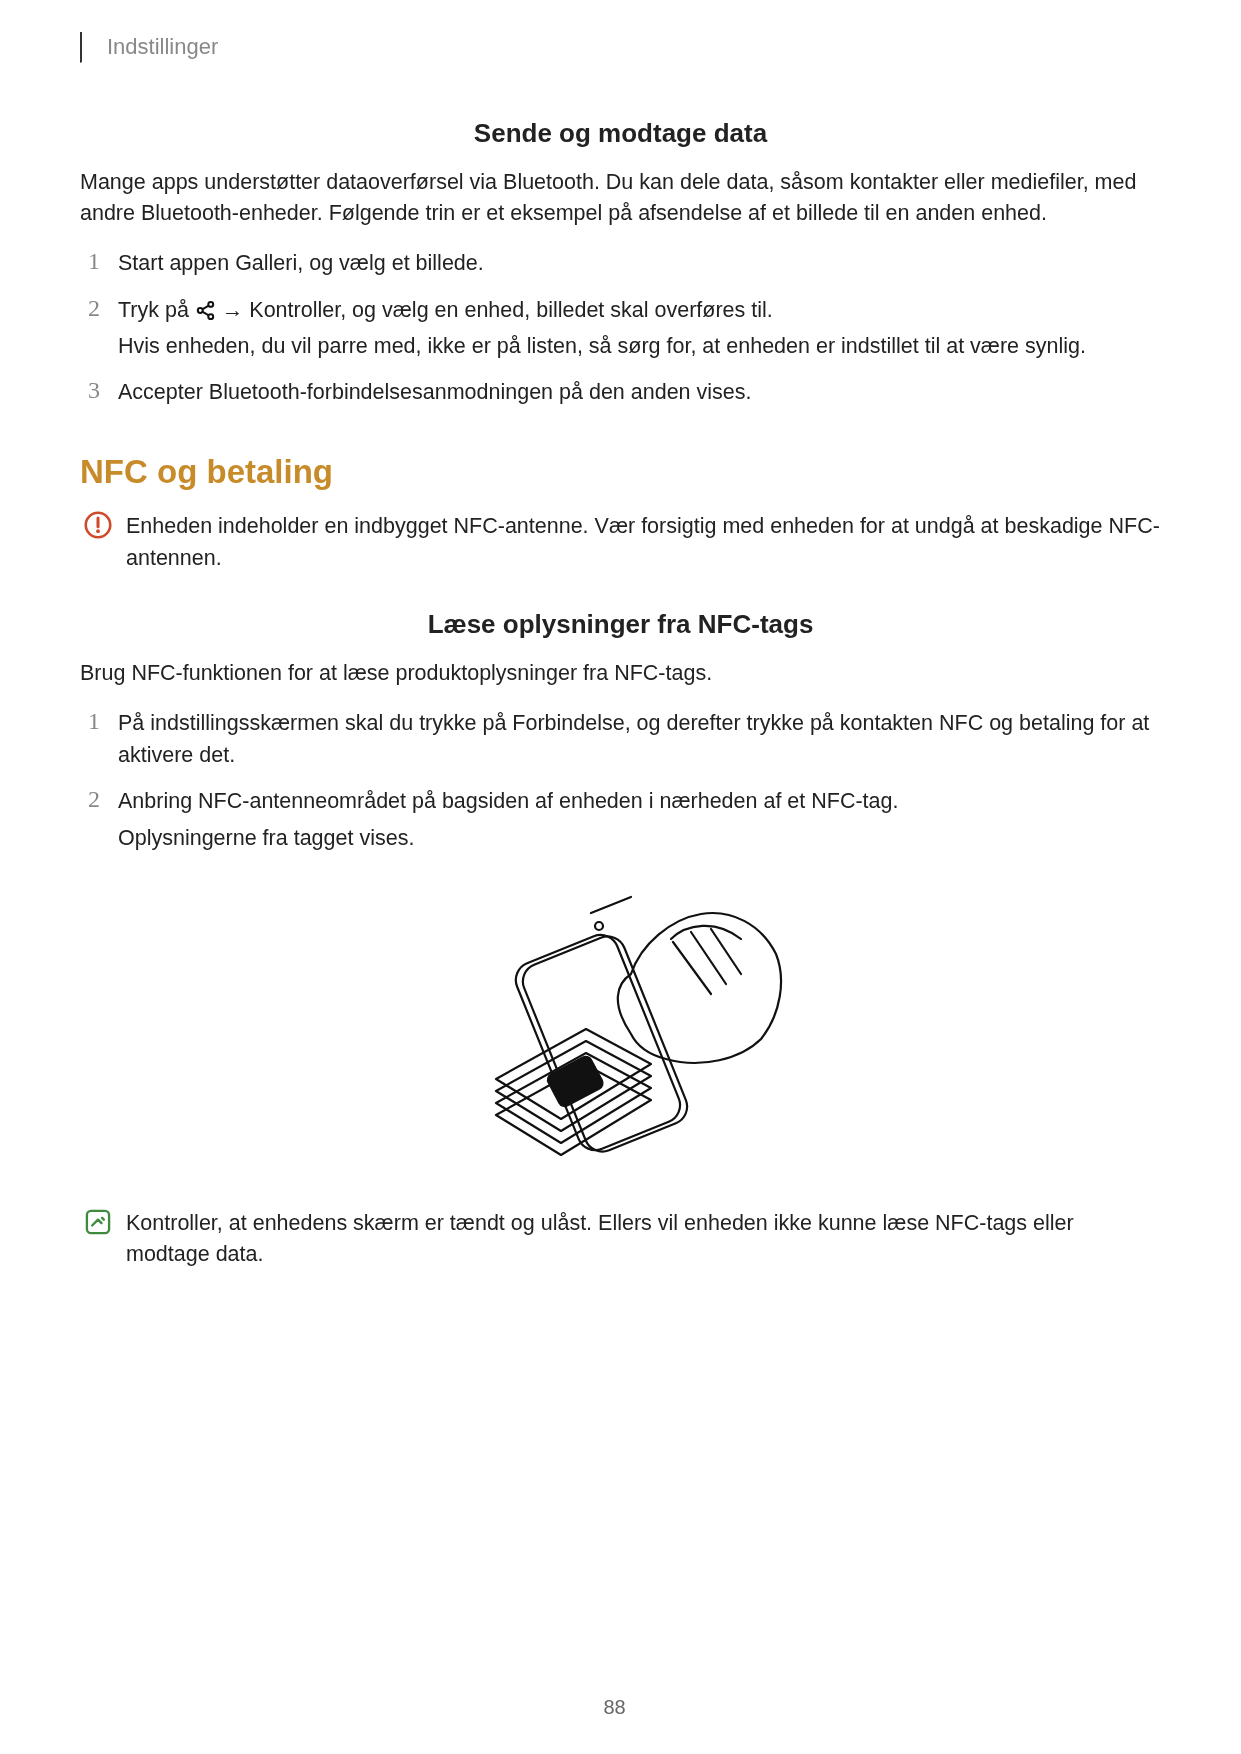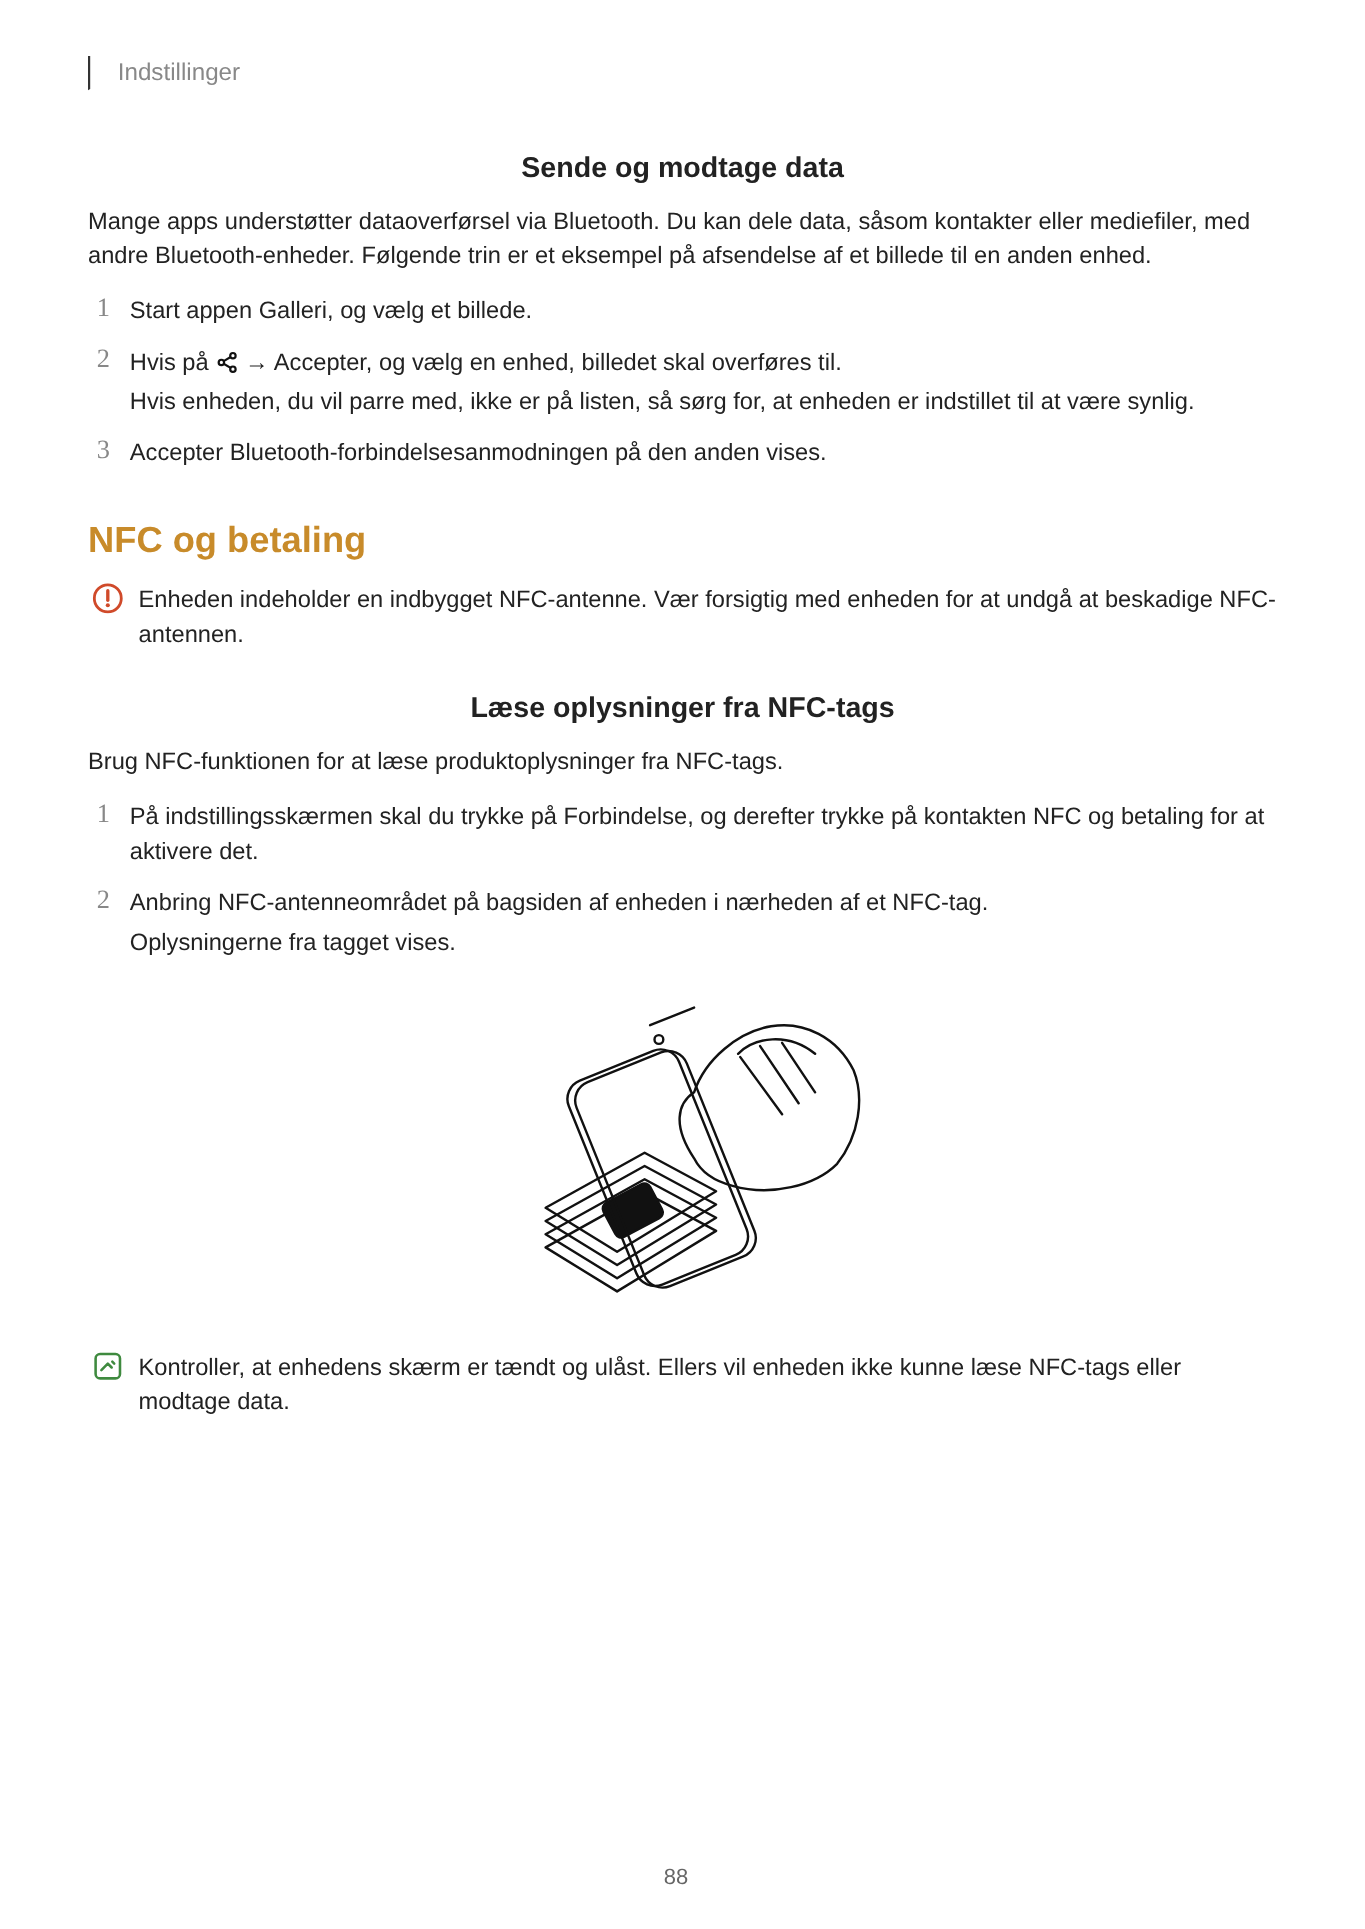--- a/index.html
+++ b/index.html
@@ -6,21 +6,21 @@
     margin: 0;
     padding: 0;
     font-family: -apple-system, BlinkMacSystemFont, "Segoe UI", Arial, sans-serif;
     background: #fff;
     color: #222;
     width: 1241px;
     height: 1754px;
     box-sizing: border-box;
   }
   .page {
-    padding: 51px 80px 20px 80px;
+    padding: 32px 80px 20px 80px;
     position: relative;
     height: 100%;
     box-sizing: border-box;
   }
   .header-bar {
     border-left: 2px solid #333;
     border-bottom: 1px solid #fff;
     padding: 2px 20px 2px 25px;
     color: #888;
     font-size: 22px;
@@ -107,27 +107,27 @@
   <div class="step">
     <div class="step-num">1</div>
     <div class="step-body">
       <span>Start appen </span><span class="bold">Galleri</span><span>, og vælg et billede.</span>
     </div>
   </div>
 
   <div class="step">
     <div class="step-num">2</div>
     <div class="step-body">
-      <span>Hvis på </span><span class="icon-share"><svg viewBox="0 0 24 24" fill="none" stroke="#111" stroke-width="2.3">
+      <span>Tryk på </span><span class="icon-share"><svg viewBox="0 0 24 24" fill="none" stroke="#111" stroke-width="2.3">
             <circle cx="18" cy="5" r="2.8"></circle>
             <circle cx="6" cy="12" r="2.8"></circle>
             <circle cx="18" cy="19" r="2.8"></circle>
             <line x1="8.4" y1="10.6" x2="15.6" y2="6.4"></line>
             <line x1="8.4" y1="13.4" x2="15.6" y2="17.6"></line>
-          </svg></span><span> → </span><span class="bold">Accepter</span><span>, og vælg en enhed, billedet skal overføres til.</span>
+          </svg></span><span> → </span><span class="bold">Kontroller</span><span>, og vælg en enhed, billedet skal overføres til.</span>
       <div style="margin-top:4px">Hvis enheden, du vil parre med, ikke er på listen, så sørg for, at enheden er indstillet til at være synlig.</div>
     </div>
   </div>
 
   <div class="step">
     <div class="step-num">3</div>
     <div class="step-body">Accepter Bluetooth-forbindelsesanmodningen på den anden vises.</div>
   </div>
 
   <div class="h2">NFC og betaling</div>

